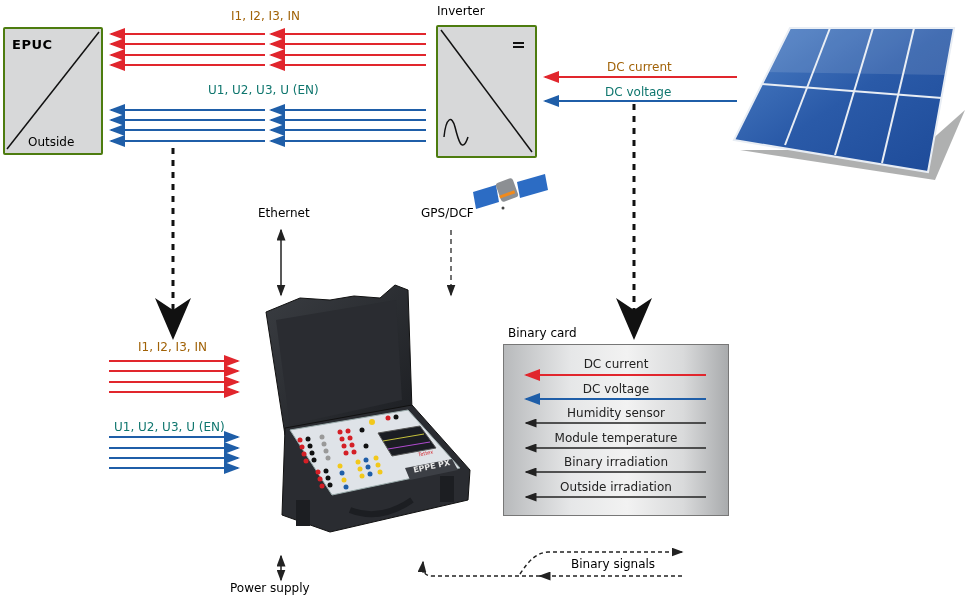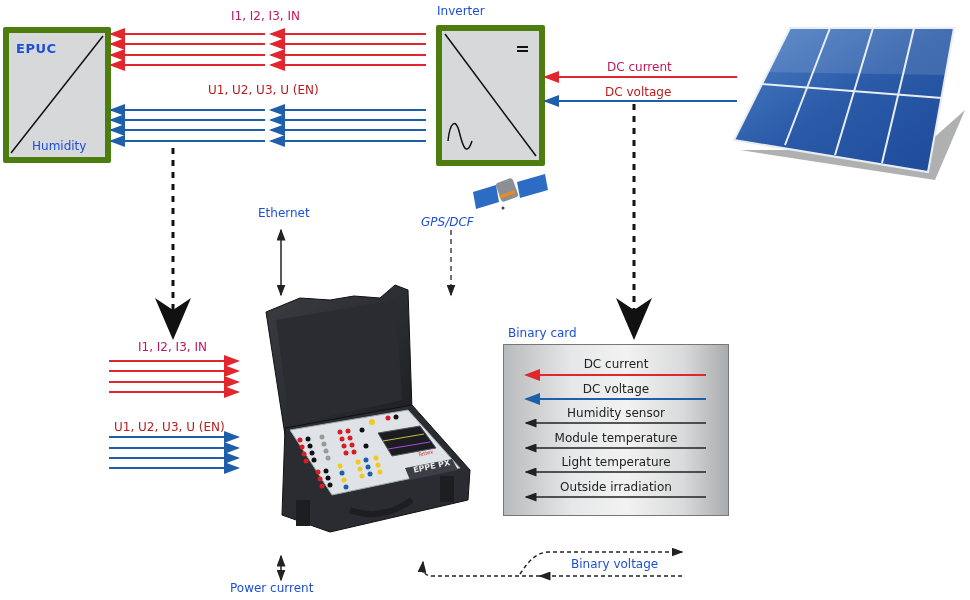--- a/index.html
+++ b/index.html
@@ -1,36 +1,36 @@
 <!DOCTYPE html>
 <html><head>
 <meta charset="utf-8">
 <style>
   html, body { margin: 0; padding: 0; background: #ffffff; }
   body { width: 970px; height: 600px; position: relative; overflow: hidden;
          font-family: "DejaVu Sans", "Liberation Sans", sans-serif; }
-  .lbl { position: absolute; font-size: 12px; color: #1d4ed8; white-space: nowrap; }
-  .red { color: #be185d; }
-  .blue { color: #b91c1c; }
-  .box-gray { position: absolute; background: #d7d8d9; border: 6px solid #4d7c0f; border-radius: 2px; }
+  .lbl { position: absolute; font-size: 12px; color: #000000; white-space: nowrap; }
+  .red { color: #a16207; }
+  .blue { color: #0f766e; }
+  .box-gray { position: absolute; background: #d7d8d9; border: 2px solid #4d7c0f; border-radius: 2px; }
   .sensor-card { position: absolute; left: 503px; top: 344px; width: 224px; height: 170px;
                  border: 1px solid #777;
                  background: linear-gradient(90deg, #b8babc 0%, #e6e7e8 30%, #f2f2f2 55%, #d9dadb 80%, #a9abad 100%); }
   .sensor-card .row { position: absolute; left: 0; width: 224px; text-align: center; font-size: 12px; color: #222; }
   svg { position: absolute; left: 0; top: 0; overflow: visible; }
 </style>
 </head>
 <body>
 
 <div class="box-gray" style="left:3px;top:27px;width:96px;height:124px;">
   <svg width="96" height="124">
     <line x1="2" y1="120" x2="94" y2="3" stroke="#111" stroke-width="1.5"></line>
   </svg>
   <div class="lbl" style="left:7px;top:8px;font-weight:bold;font-size:13px;letter-spacing:0.5px;">EPUC</div>
-  <div class="lbl" style="left:23px;top:106px;">Humidity</div>
+  <div class="lbl" style="left:23px;top:106px;">Outside</div>
 </div>
 
 <div class="lbl" style="left:437px;top:4px;">Inverter</div>
 <div class="box-gray" style="left:436px;top:25px;width:97px;height:129px;">
   <svg width="97" height="129">
     <line x1="3" y1="3" x2="94" y2="125" stroke="#111" stroke-width="1.5"></line>
   </svg>
   <svg width="97" height="129">
     <line x1="75" y1="16" x2="86" y2="16" stroke="#111" stroke-width="2"></line>
     <line x1="75" y1="20" x2="86" y2="20" stroke="#111" stroke-width="2"></line>
@@ -139,25 +139,25 @@
 
 <svg width="970" height="600">
   <polygon points="473,192 496,185 499,202 476,209" fill="#2c6cc4"></polygon>
   <polygon points="517,182 545,174 548,190 520,198" fill="#2c6cc4"></polygon>
   <rect x="498" y="180" width="18" height="20" rx="3" fill="#8c8f93" transform="rotate(-20 507 190)"></rect>
   <rect x="499" y="193" width="16" height="3" fill="#f08a1c" transform="rotate(-20 507 194)"></rect>
   <circle cx="503" cy="208" r="1.5" fill="#444"></circle>
 </svg>
 
 <div class="lbl" style="left:258px;top:206px;">Ethernet</div>
-<div class="lbl" style="left:421px;top:215px;font-style:italic;">GPS/DCF</div>
+<div class="lbl" style="left:421px;top:206px;">GPS/DCF</div>
 <div class="lbl red" style="left:138px;top:340px;">I1, I2, I3, IN</div>
 <div class="lbl blue" style="left:114px;top:420px;">U1, U2, U3, U (EN)</div>
-<div class="lbl" style="left:230px;top:581px;">Power current</div>
-<div class="lbl" style="left:571px;top:557px;">Binary voltage</div>
+<div class="lbl" style="left:230px;top:581px;">Power supply</div>
+<div class="lbl" style="left:571px;top:557px;">Binary signals</div>
 
 <svg width="970" height="600">
   <defs>
     <linearGradient id="lid" x1="0" y1="0" x2="1" y2="1">
       <stop offset="0" stop-color="#3a3d42"></stop>
         <stop offset="1" stop-color="#1c1e22"></stop>
     </linearGradient>
   </defs>
 
   <path d="M266 312 L300 298 L330 300 L354 296 L380 298 L395 285 L408 290 L412 410 L285 435 Z" fill="url(#lid)" stroke="#111" stroke-width="1"></path>
@@ -226,21 +226,21 @@
 </svg>
 <div class="lbl" style="left:413px;top:462px;font-size:8px;color:#e9e9e9;font-weight:bold;transform:rotate(-12deg);">EPPE PX</div>
 <div class="lbl" style="left:418px;top:450px;font-size:5px;color:#d41f26;transform:rotate(-12deg);">Tettex</div>
 
 <div class="lbl" style="left:508px;top:326px;">Binary card</div>
 <div class="sensor-card">
   <div class="row red" style="top:12px;">DC current</div>
   <div class="row blue" style="top:37px;">DC voltage</div>
   <div class="row" style="top:61px;">Humidity sensor</div>
   <div class="row" style="top:86px;">Module temperature</div>
-  <div class="row" style="top:110px;">Light temperature</div>
+  <div class="row" style="top:110px;">Binary irradiation</div>
   <div class="row" style="top:135px;">Outside irradiation</div>
   <svg width="224" height="170">
     <defs>
       <marker id="sR" markerWidth="8" markerHeight="6" refX="7" refY="3" orient="auto">
           <path d="M0,0 L8,3 L0,6 Z" fill="#e1262d"></path>
         </marker>
       <marker id="sB" markerWidth="8" markerHeight="6" refX="7" refY="3" orient="auto">
           <path d="M0,0 L8,3 L0,6 Z" fill="#1f5ea8"></path>
         </marker>
       <marker id="sK" markerWidth="8" markerHeight="6" refX="7" refY="3" orient="auto">

